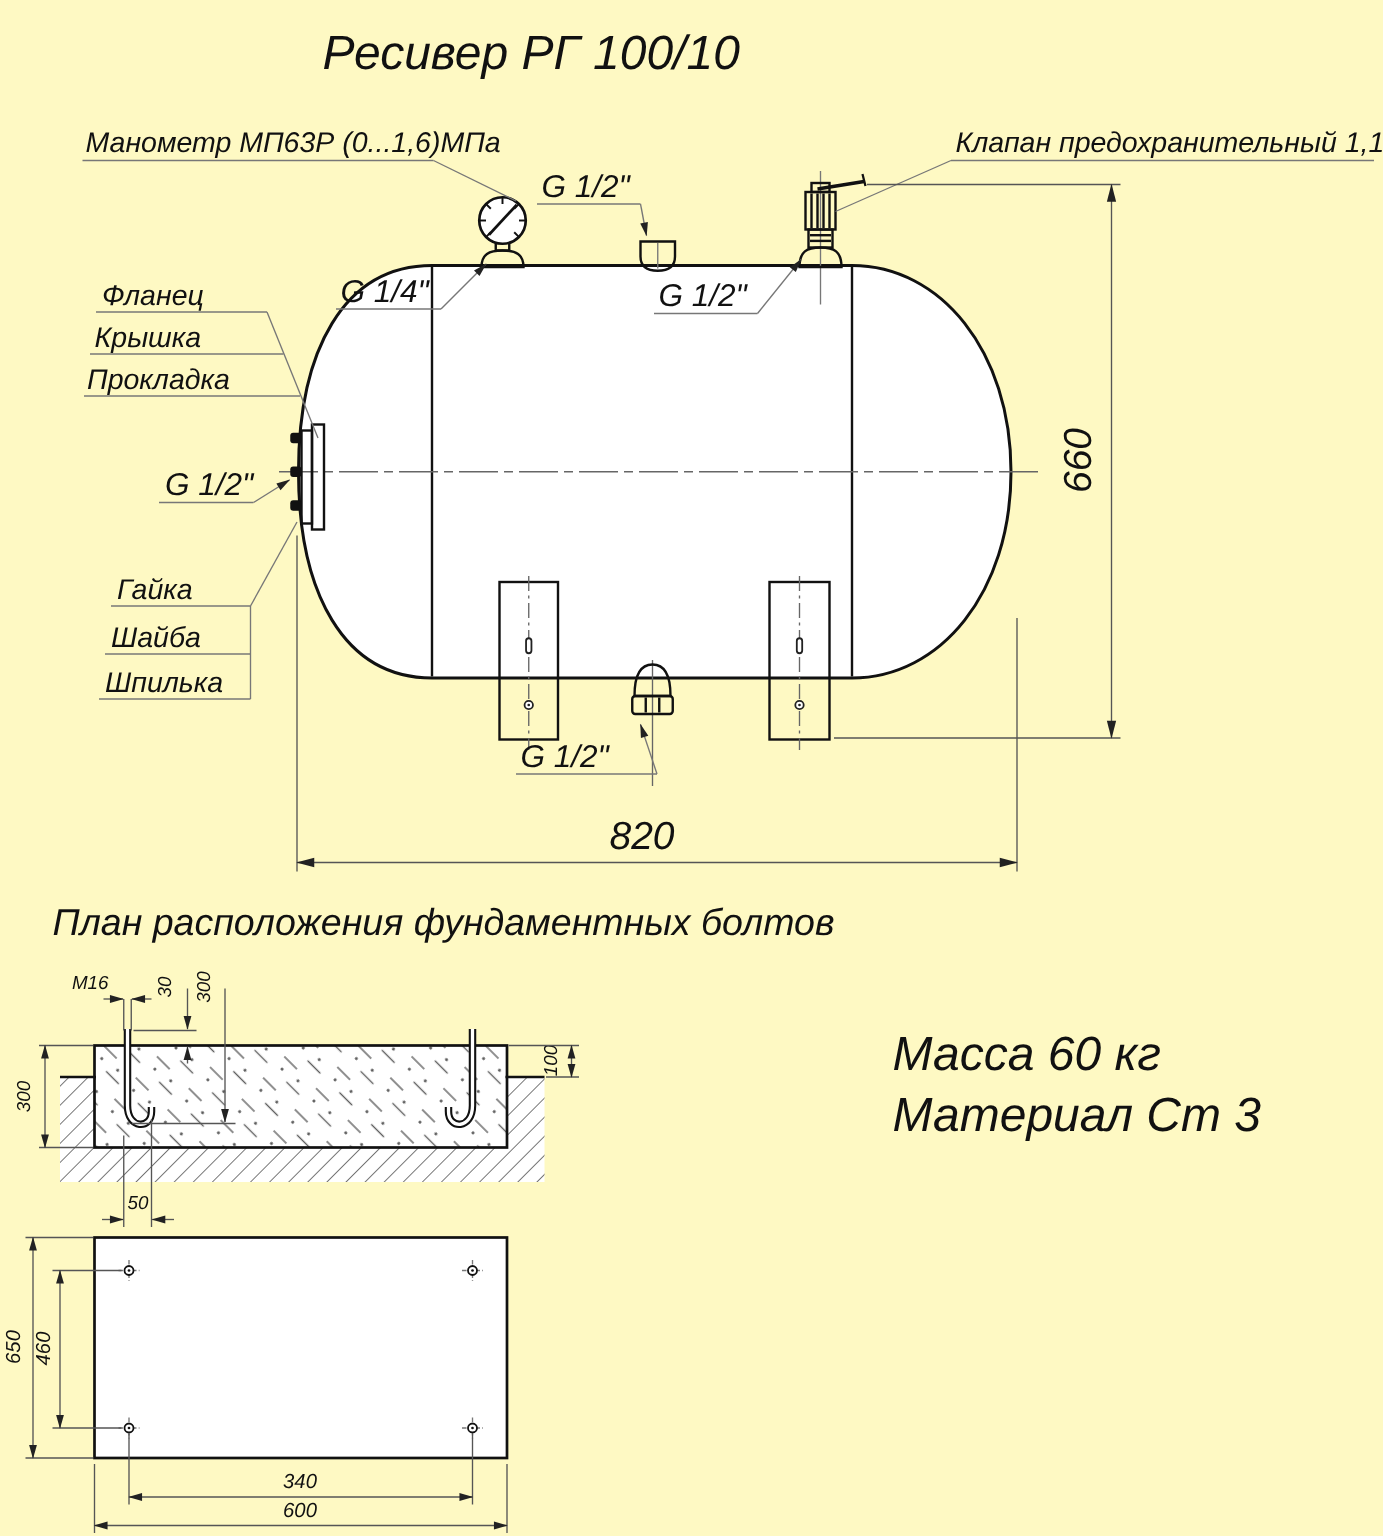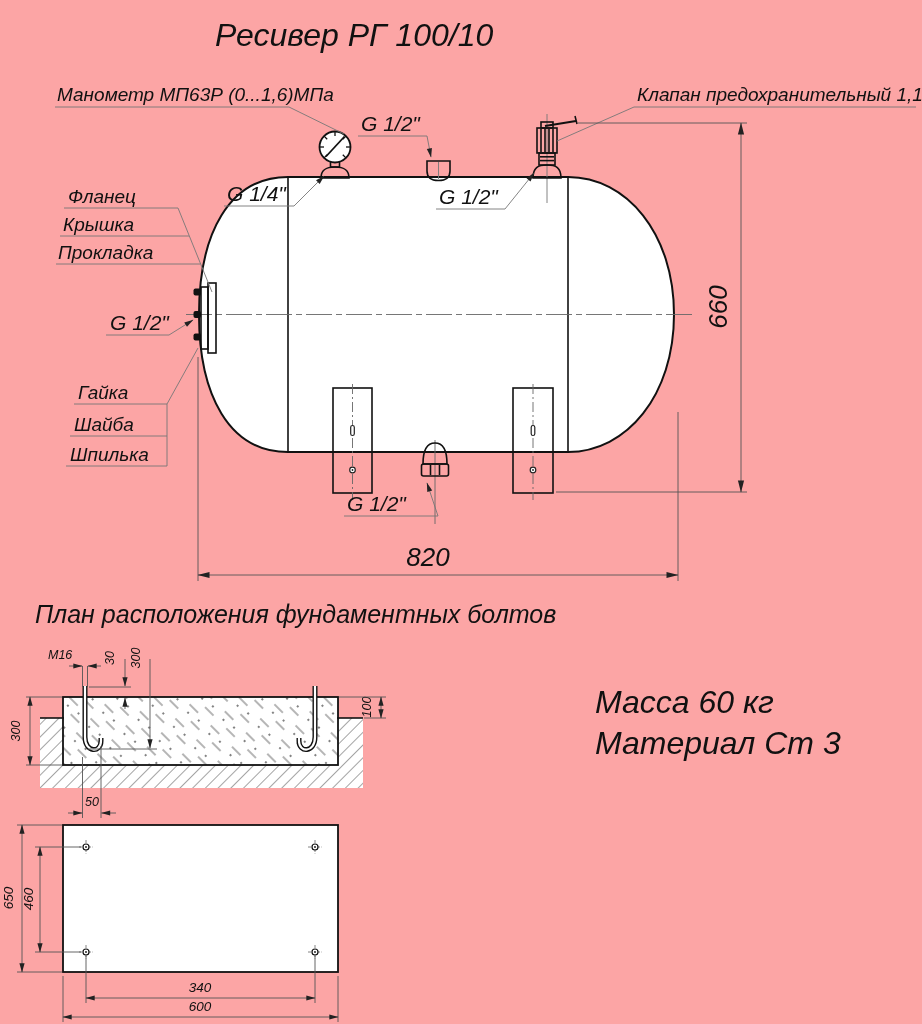--- a/index.html
+++ b/index.html
@@ -1,16 +1,16 @@
 <!DOCTYPE html>
 <html><head>
 <meta charset="utf-8">
 <style>
   html,body{margin:0;padding:0;background:#fff;}
-  .page{width:922px;height:1024px;background:#fca5a5;position:relative;overflow:hidden;
+  .page{width:922px;height:1024px;background:#fef9c3;position:relative;overflow:hidden;
         font-family:"Liberation Sans",sans-serif;}
   svg{display:block;}
   text{font-family:"Liberation Sans",sans-serif;font-style:italic;fill:#111;}
   .t-title{font-size:32px;}
   .t-head{font-size:25px;}
   .t-note{font-size:32px;}
   .t-label{font-size:19px;}
   .t-port{font-size:21px;}
   .t-dimlg{font-size:26px;}
   .t-dimsm{font-size:12.5px;}

